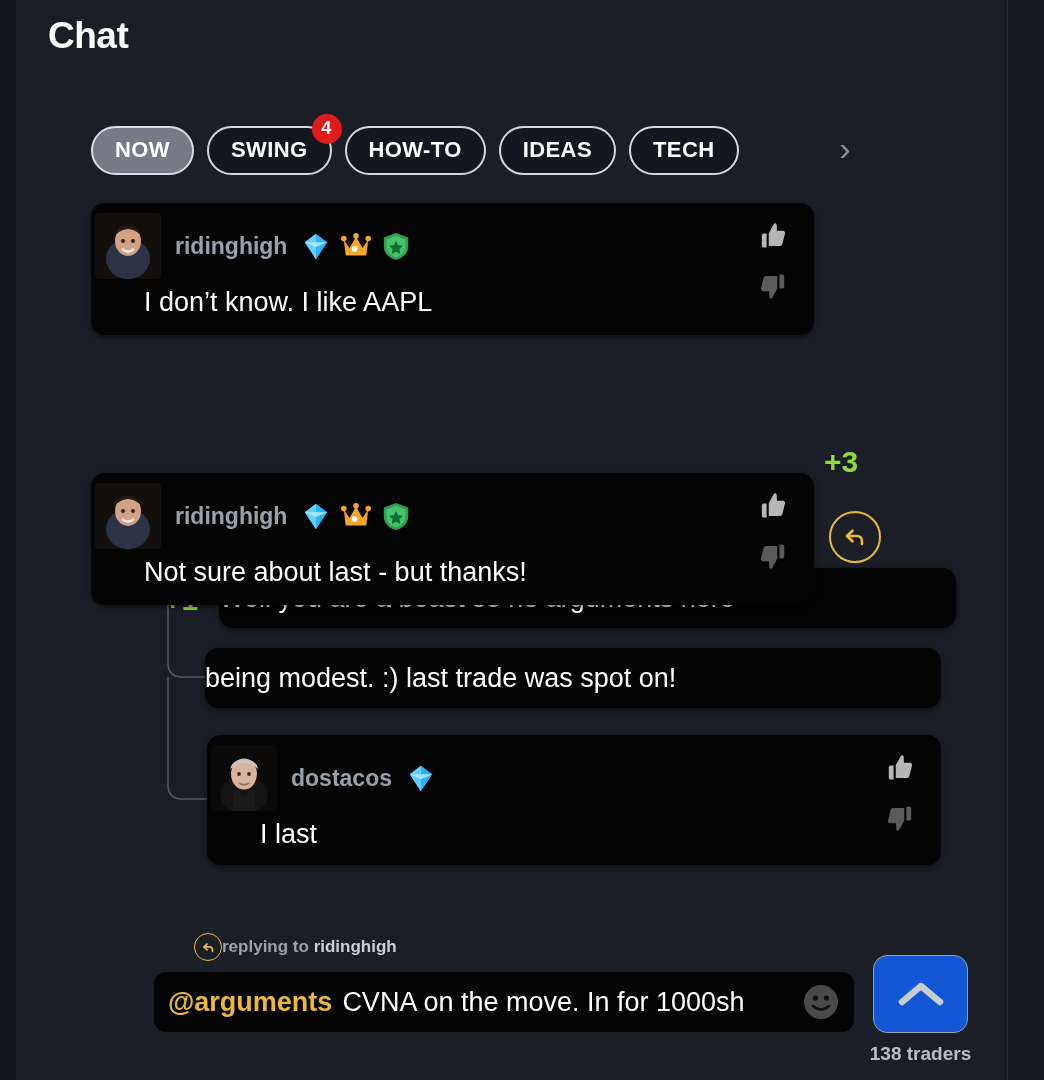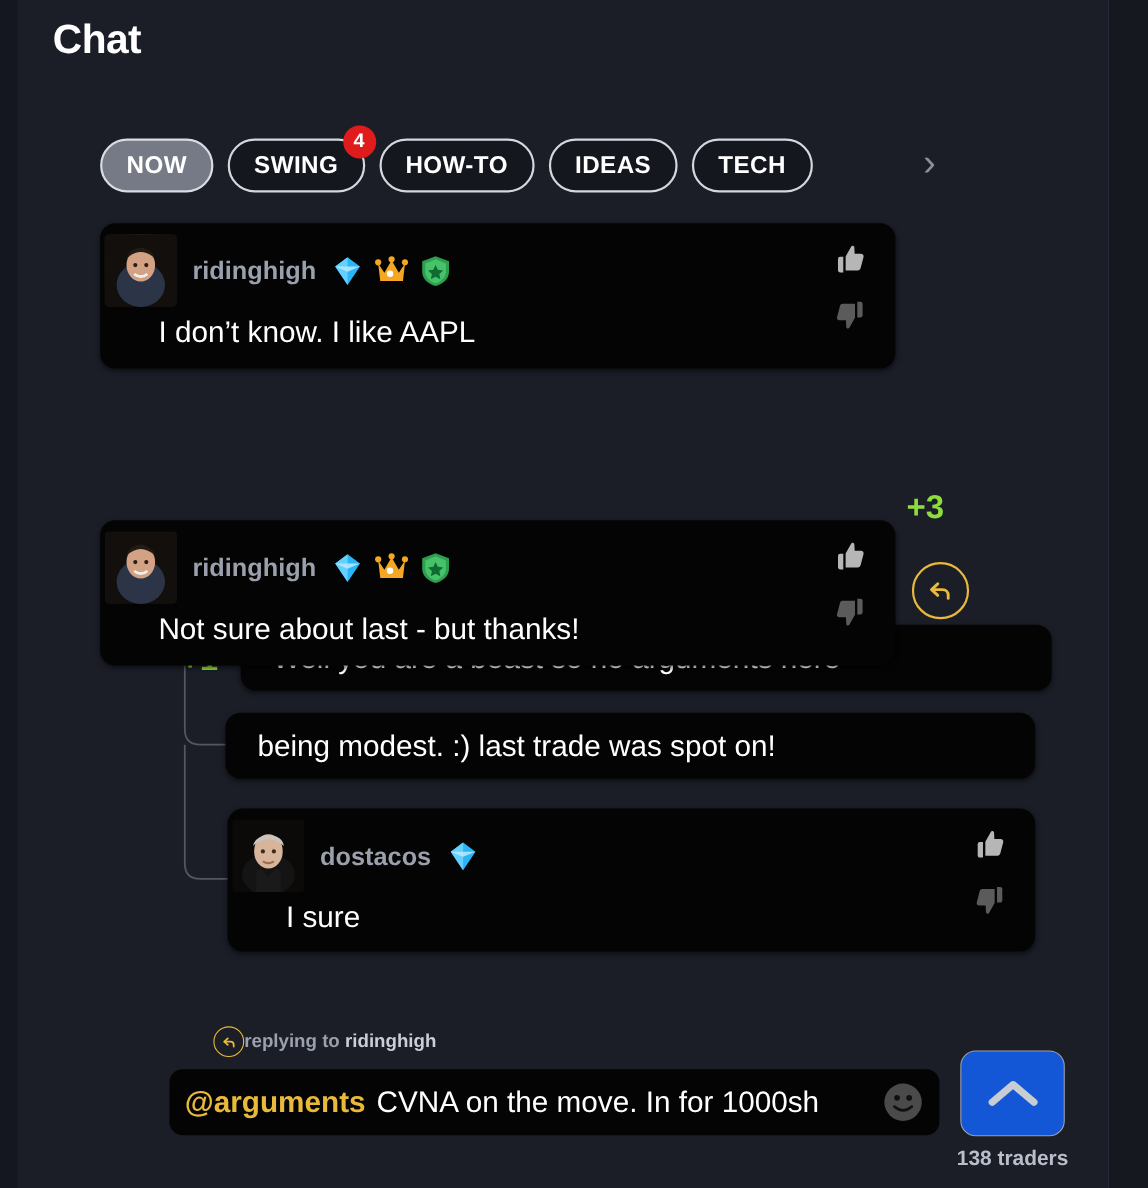--- a/index.html
+++ b/index.html
@@ -251,21 +251,20 @@
     position: absolute;
     background: #040404;
     border-radius: 14px;
     display: flex;
     align-items: center;
     box-shadow: 0 2px 5px rgba(0,0,0,0.55);
   }
   .bubble-text {
     font-size: 27px;
     color: #ffffff;
-    padding-left: 29px;
     white-space: nowrap;
   }
 
   
   #reply-circle {
     position: absolute;
     left: 813px; top: 511px;
     width: 52px; height: 52px;
     border-radius: 50%;
     border: 2px solid #e8b93a;
@@ -529,21 +528,21 @@
         </div>
         <div class="username">dostacos</div>
         <div class="badges">
           <svg class="badge-ico" viewBox="0 0 32 32">
             <path d="M4 12 L16 3 L28 12 L16 30 Z" fill="#29b6f6"></path>
             <path d="M4 12 L16 3 L16 30 Z" fill="#63d0ff"></path>
             <path d="M4 12 L28 12 L16 17 Z" fill="#bde9ff" opacity=".85"></path>
           </svg>
         </div>
       </div>
-      <div class="msg-text">I sure</div>
+      <div class="msg-text">I last</div>
       <div class="vote-col">
         <div class="vote-btn">
           <svg width="34" height="34" viewBox="0 0 24 24">
             <path d="M7.5 10.2h-2a1.4 1.4 0 0 0-1.4 1.4v7.2c0 .8.6 1.4 1.4 1.4h2z" fill="#b6b6b6"></path>
             <path d="M9 10 l3.6-6.4c.5-.9 1.9-.6 2 .5l.2 4.2h4.1c1.1 0 1.9 1 1.6 2l-1.9 7.3c-.2.8-.9 1.4-1.7 1.4H9z" fill="#b6b6b6"></path>
           </svg>
         </div>
         <div class="vote-btn">
           <svg width="34" height="34" viewBox="0 0 24 24">
             <path d="M16.5 3.8h2a1.4 1.4 0 0 1 1.4 1.4v7.2c0 .8-.6 1.4-1.4 1.4h-2z" fill="#5b5b5b"></path>

